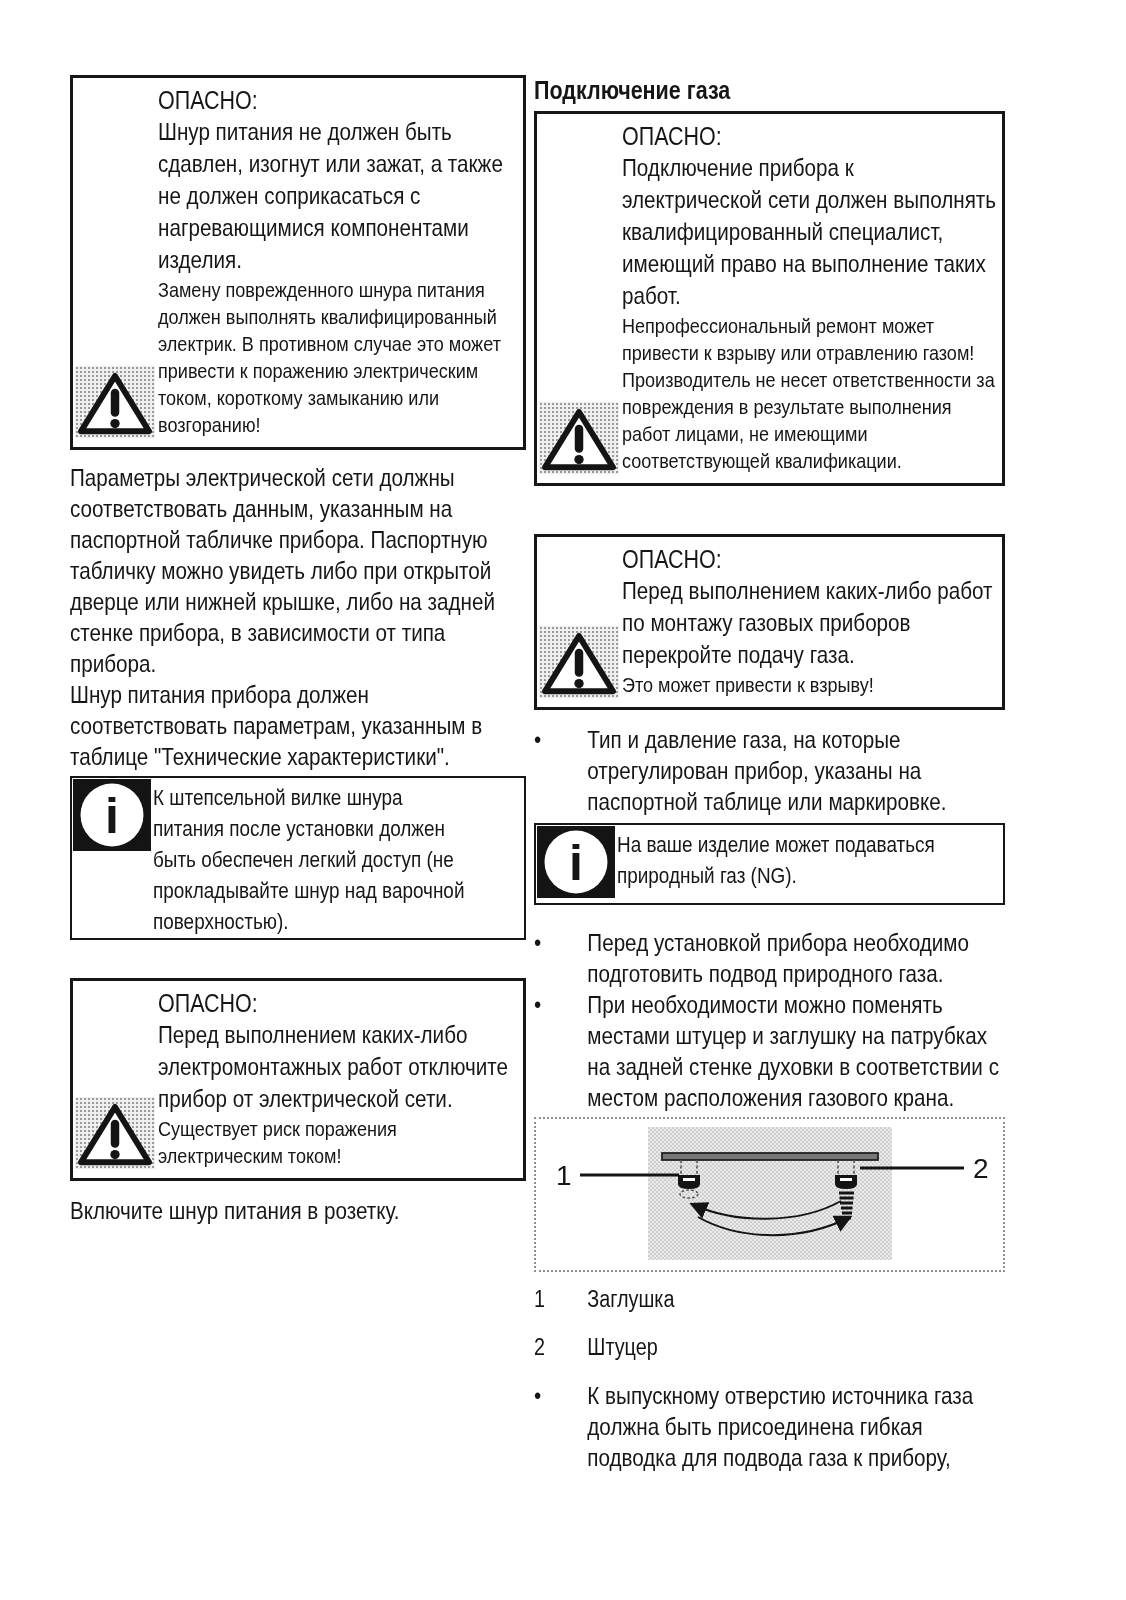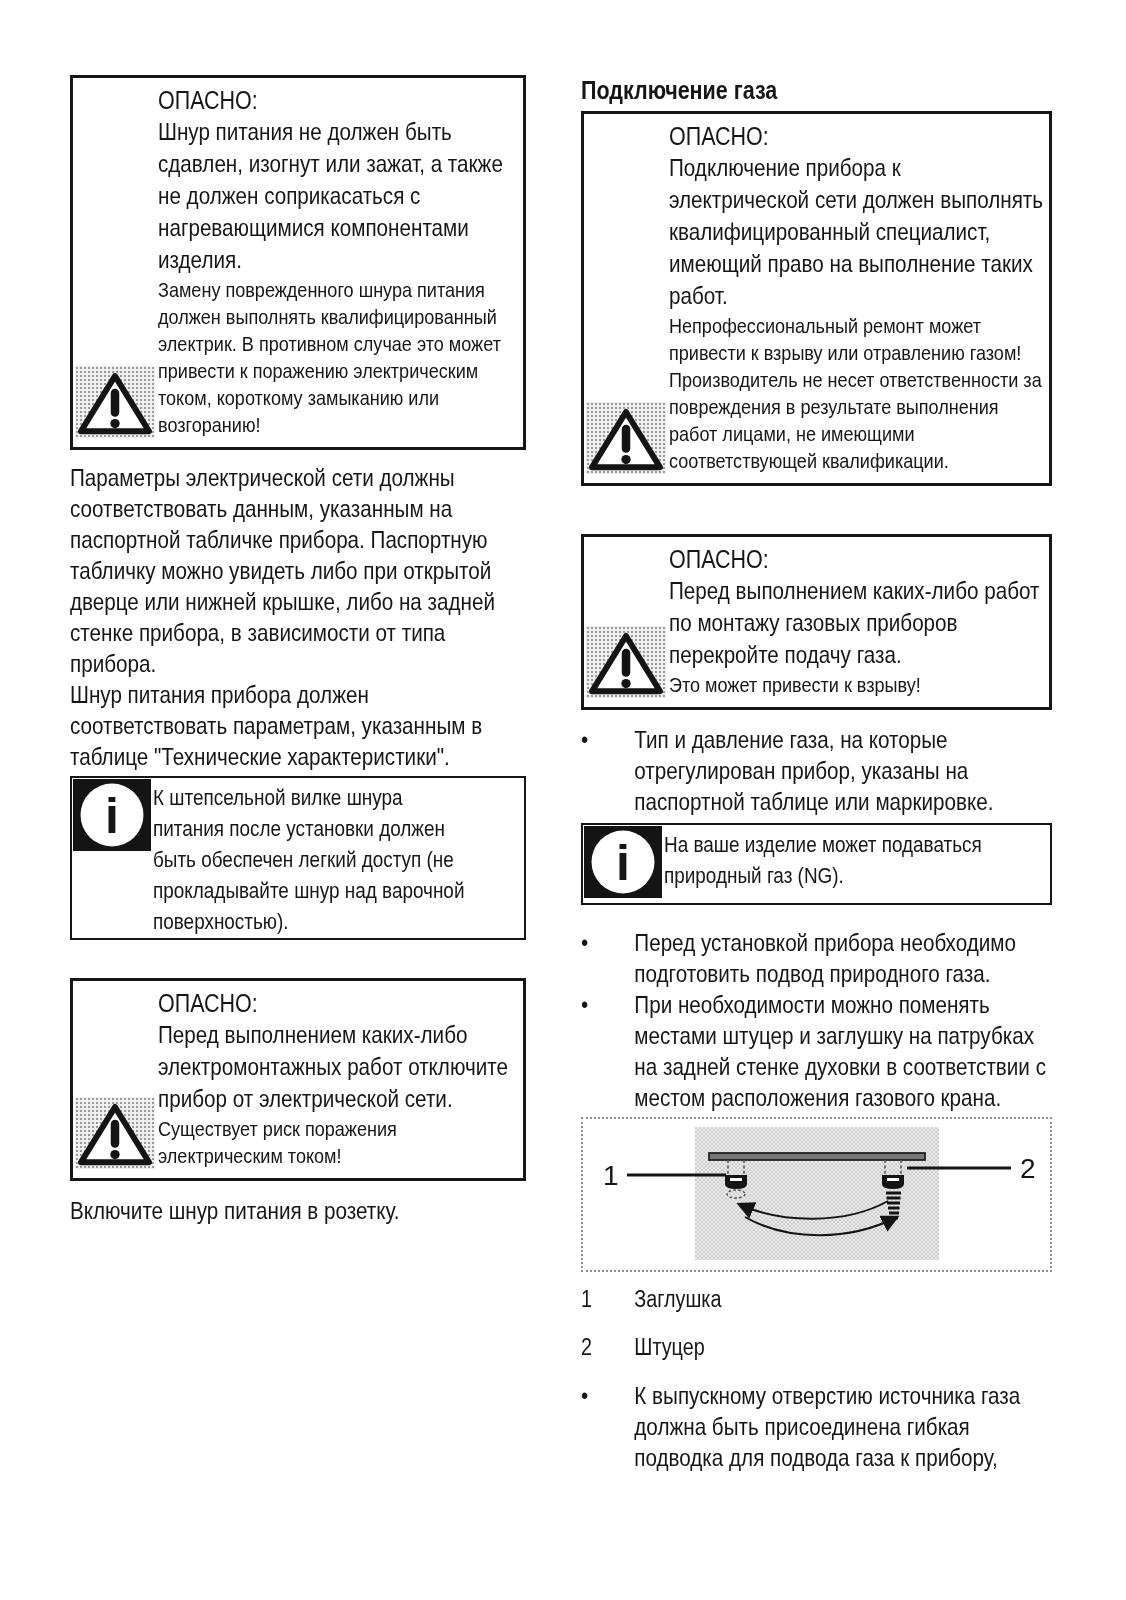--- a/index.html
+++ b/index.html
@@ -5,21 +5,21 @@
   * { margin:0; padding:0; box-sizing:border-box; }
   html,body { background:#ffffff; }
   body {
     width:1126px; height:1600px; position:relative;
     font-family:"Liberation Sans", sans-serif;
     color:#161616;
     overflow:hidden;
   }
   .col { position:absolute; top:75px; }
   .col-left  { left:70px;  width:456px; }
-  .col-right { left:581px; width:471px; }
+  .col-right { left:534px; width:471px; }
 
   
   .cond { width:116.3%; transform:scaleX(0.86); transform-origin:0 0; }
 
   .heading { font-size:25px; font-weight:bold; line-height:30px; margin-bottom:6px; }
 
   .warn-box {
     border:3px solid #161616;
     display:flex; align-items:flex-end;
     padding:6px 6px 9px 2px;

